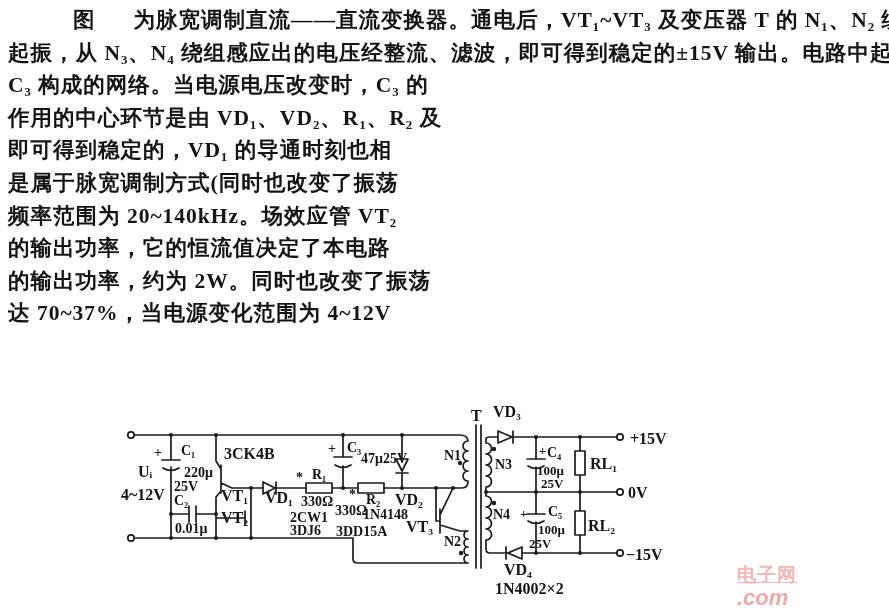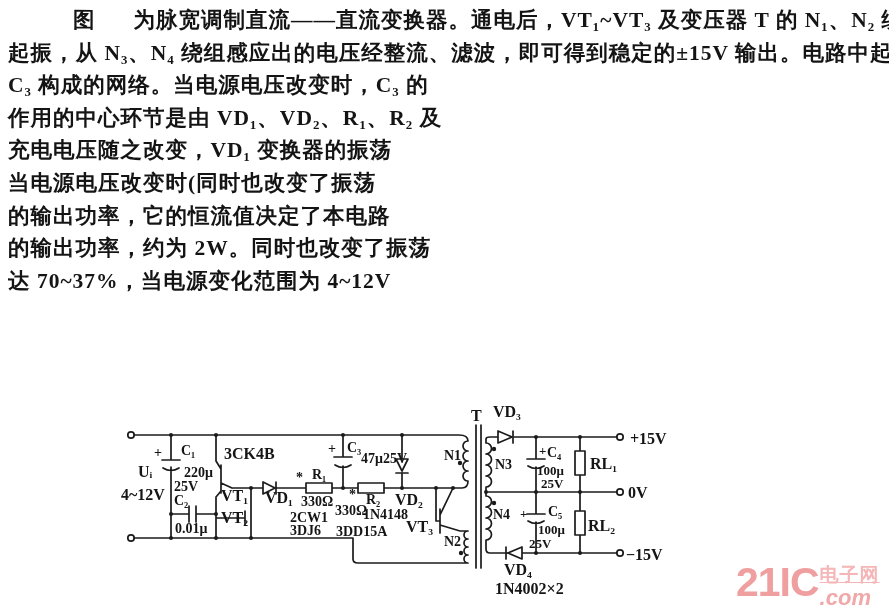--- a/index.html
+++ b/index.html
@@ -32,22 +32,23 @@
 </head>
 <body>
 
 <div class="page">
 
   <div class="article">
     <div class="tline first"><span>图</span><span class="figgap"></span><span>为脉宽调制直流——直流变换器。通电后，VT₁~VT₃ 及变压器 T 的 N₁、N₂ 绕组</span></div>
     <div class="tline">起振，从 N₃、N₄ 绕组感应出的电压经整流、滤波，即可得到稳定的±15V 输出。电路中起稳压</div>
     <div class="tline">C₃ 构成的网络。当电源电压改变时，C₃ 的</div>
     <div class="tline">作用的中心环节是由 VD₁、VD₂、R₁、R₂ 及</div>
-    <div class="tline">充电电压随之改变，VD₁ 变换器的振荡</div>
-    <div class="tline">当电源电压改变时(同时也改变了振荡</div>
+    <div class="tline">即可得到稳定的，VD₁ 的导通时刻也相</div>
+    <div class="tline">是属于脉宽调制方式(同时也改变了振荡</div>
+    <div class="tline">频率范围为 20~140kHz。场效应管 VT₂</div>
     <div class="tline">的输出功率，它的恒流值决定了本电路</div>
     <div class="tline">的输出功率，约为 2W。同时也改变了振荡</div>
     <div class="tline">达 70~37%，当电源变化范围为 4~12V</div>
   </div>
 
   <svg class="schematic" width="560" height="211" viewBox="0 0 560 211">
 
     <g>
       <path d="M16,32 H341 Q350,32 350,38
                M350,38 a5,5 0 0 0 0,10 a5,5 0 0 0 0,10 a5,5 0 0 0 0,10 a5,5 0 0 0 0,10
@@ -229,20 +230,19 @@
       <text class="big" x="470" y="128">RL₂</text>
       <text class="big" x="512" y="41">+15V</text>
       <text class="big" x="510" y="95">0V</text>
       <text class="big" x="508" y="157">−15V</text>
       <text class="big" x="386" y="172">VD₄</text>
       <text class="big" x="377" y="191">1N4002×2</text>
     </g>
   </svg>
 
   <div class="watermark">
-    <span class="wm-brand" id="wm-brand" style="color: rgb(239, 159, 159);">21IC</span>
     <span class="wm-col">
       <span class="wm-site" id="wm-site" style="color: rgb(244, 182, 182); text-decoration: underline;">电子网</span>
       <span class="wm-domain" id="wm-domain" style="color: rgb(240, 168, 168);">.com</span>
     </span>
   </div>
 
 </div>
 
 </body></html>

